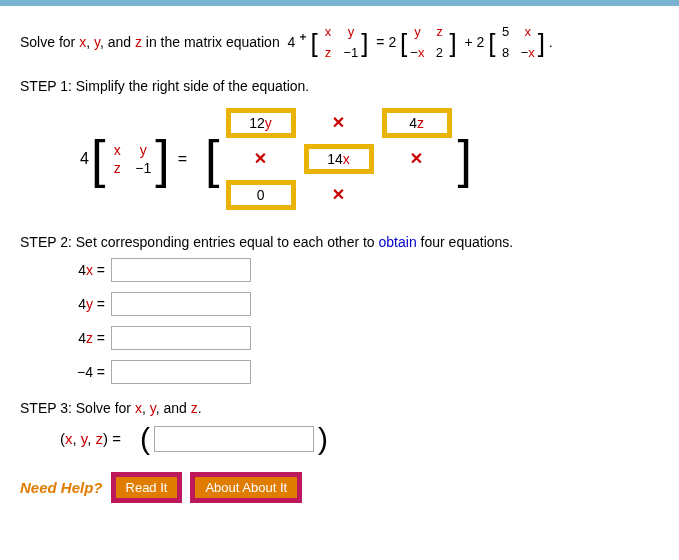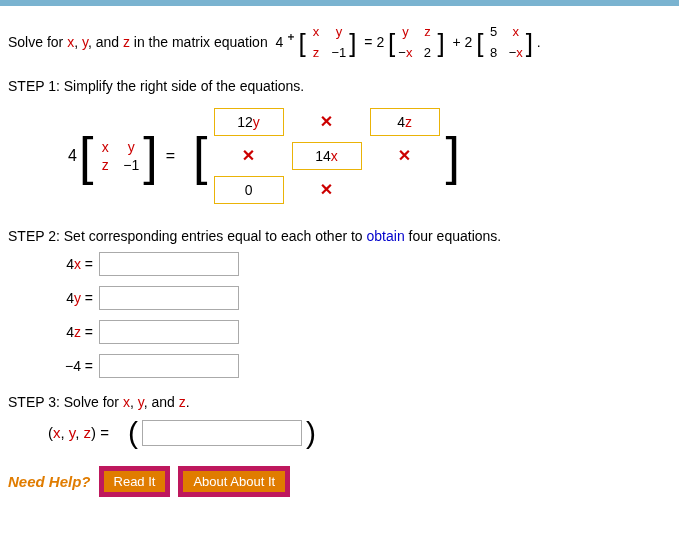--- a/index.html
+++ b/index.html
@@ -11,21 +11,21 @@
       width: 679px;
       min-height: 560px;
       padding: 0;
     }
     .top-border {
       height: 6px;
       background: #7ab3d0;
       width: 100%;
     }
     .content {
-      padding: 16px 20px 20px 8px;
+      padding: 16px 20px 20px 20px;
     }
     .problem-header {
       font-size: 14px;
       margin-bottom: 14px;
       line-height: 1.6;
     }
     .step-label {
       font-weight: bold;
       font-size: 14px;
       margin-bottom: 8px;
@@ -48,21 +48,21 @@
       line-height: 1;
     }
     .result-grid {
       display: grid;
       grid-template-columns: auto auto auto;
       gap: 6px 8px;
       align-items: center;
       padding: 6px 6px;
     }
     .result-box {
-      border: 1px solid #eab308;
+      border: 5px solid #eab308;
       min-width: 70px;
       min-height: 28px;
       display: flex;
       align-items: center;
       justify-content: center;
       padding: 2px 8px;
       font-size: 14px;
     }
     .x-icon {
       color: #cc0000;
@@ -183,21 +183,21 @@
         <span>8</span>
           <span>−<span class="inline-red">x</span></span>
       </span>
       <span style="font-size:26px; font-weight:100; line-height:1;">]</span>
     </span>
     .
   </div>
 
   <div class="step-label">
     <span class="step-bold">STEP 1:</span>
-    <span>Simplify the right side of the equations.</span>
+    <span>Simplify the right side of the equation.</span>
   </div>
 
   <div class="result-matrix">
 
     <div class="lhs-small">
       <span style="font-size:16px; margin-right:2px;">4</span>
       <span class="result-bracket-left">[</span>
       <div style="display:grid; grid-template-columns:1fr 1fr; gap:2px 10px; padding:4px 4px; font-size:14px; text-align:center;">
         <span class="inline-red">x</span>
         <span class="inline-red">y</span>

